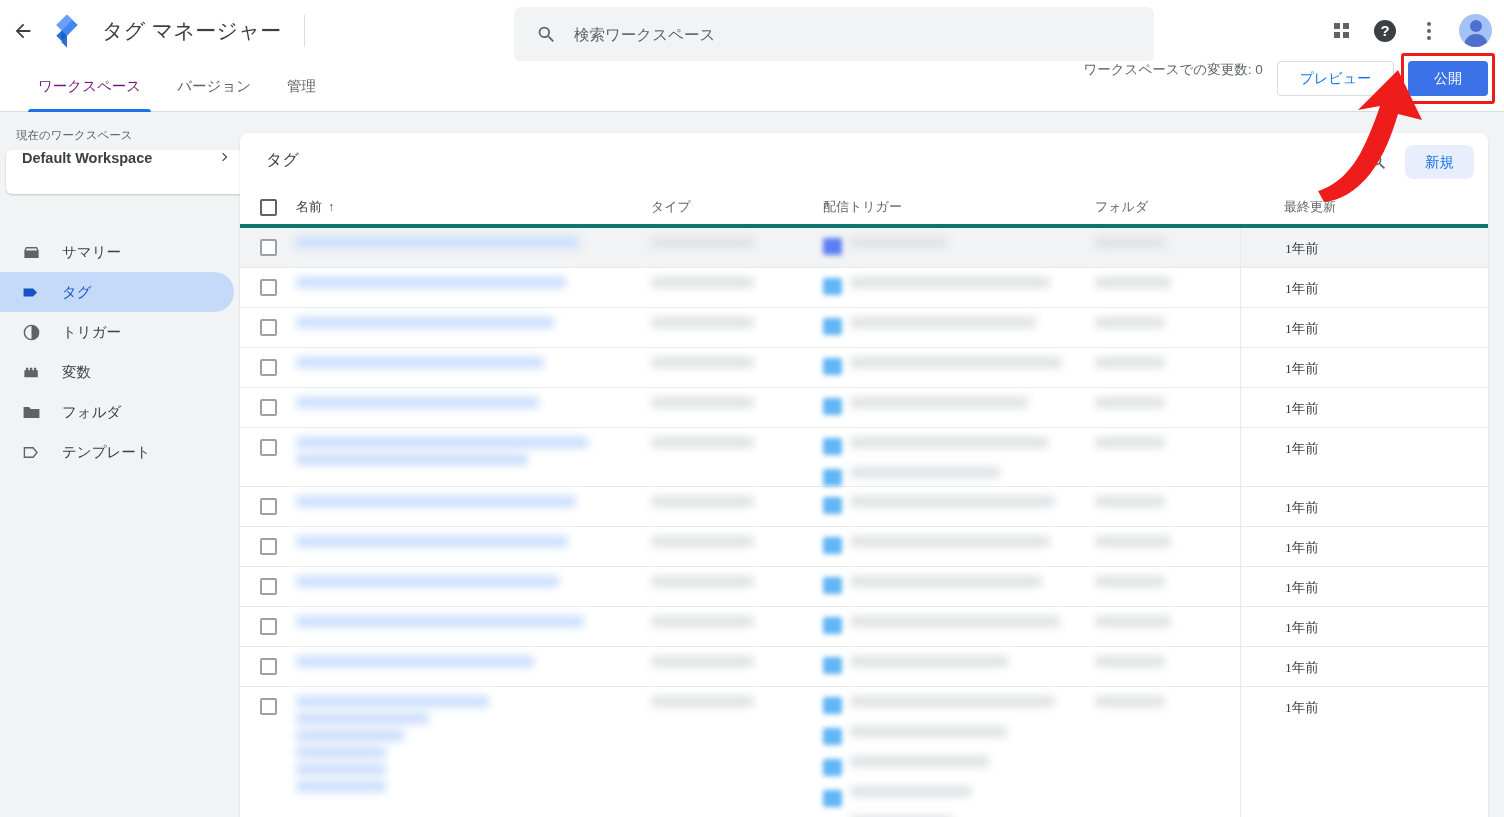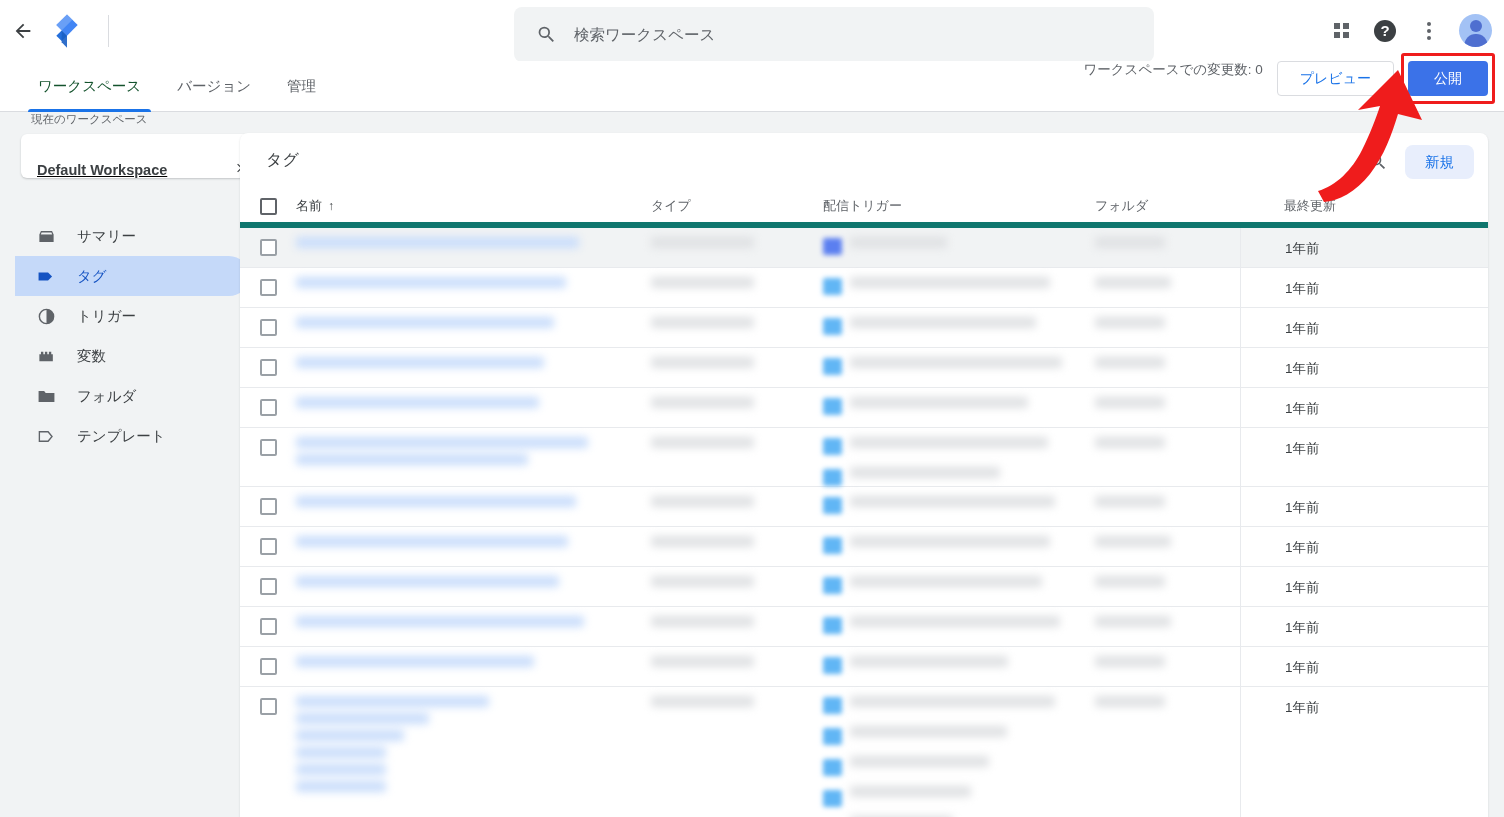--- a/index.html
+++ b/index.html
@@ -78,21 +78,21 @@
   
   .tabbar {
     position: absolute; top: 61px; left: 0; width: 1504px; height: 51px;
     background: #ffffff; border-bottom: 1px solid #dadce0;
   }
   .tabs { display: flex; align-items: flex-end; height: 51px; padding-left: 20px; }
   .tab {
     position: relative; height: 51px; display: flex; align-items: center;
     padding: 0 18px; font-size: 14.5px; color: #5f6368; cursor: pointer; white-space: nowrap;
   }
-  .tab.active { color: #14532d; }
+  .tab.active { color: #701a75; }
   .tab.active::after {
     content: ""; position: absolute; left: 8px; right: 8px; bottom: 0;
     height: 3px; background: #1a73e8; border-radius: 3px 3px 0 0;
   }
   .tabbar-right {
     position: absolute; right: 16px; top: 0; height: 51px;
     display: flex; align-items: flex-start; gap: 14px;
   }
   .change-count { font-size: 13.5px; color: #5f6368; white-space: nowrap; }
   .btn-outline {
@@ -109,27 +109,27 @@
     font-family: "Liberation Sans", "DejaVu Sans", sans-serif;
   }
   .highlight-box {
     position: absolute; left: -7px; top: -8px; right: -7px; bottom: -8px;
     border: 3px solid #ef1c1c; border-radius: 3px; pointer-events: none;
   }
 
   
   .sidebar {
     position: absolute; top: 112px; left: 0; width: 260px; height: 705px;
-    background: #f1f3f4;  margin-left: 15px;
+    background: #f1f3f4; padding-top: 16px;
   }
   .ws-label { font-size: 11.5px; color: #5f6368; padding-left: 16px; margin-bottom: 7px; }
   .ws-card {
     margin: 0 14px 0 6px; height: 44px; background: #ffffff; border-radius: 6px;
-    box-shadow: 0 1px 2px rgba(60,64,67,.25); display: flex; align-items: flex-end;
-    justify-content: space-between; padding: 0 14px 0 16px; cursor: pointer; text-decoration: underline;
+    box-shadow: 0 1px 2px rgba(60,64,67,.25); display: flex; align-items: flex-start;
+    justify-content: space-between; padding: 0 14px 0 16px; cursor: pointer;
   }
   .ws-name { font-size: 14.5px; color: #3c4043; font-weight: 600; }
   .ws-chevron { color: #3c4043; font-size: 15px; }
   .nav { margin-top: 38px; }
   .nav-item {
     display: flex; align-items: center; height: 40px; padding-left: 20px;
     border-radius: 0 20px 20px 0; margin-right: 26px; cursor: pointer; color: #3c4043;
   }
   .nav-item.active { background: #c5d9f9; color: #1553c2; }
   .nav-ico { width: 22px; display: flex; align-items: center; justify-content: center; }
@@ -152,28 +152,28 @@
   }
   .btn-new {
     height: 34px; padding: 0 20px; border: none; border-radius: 8px;
     background: #e8eefc; color: #1a73e8; font-size: 14.5px; cursor: pointer;
     display: flex; align-items: center; font-family: "Liberation Sans", "DejaVu Sans", sans-serif;
   }
 
   .table { width: 100%; }
   .thead {
     display: flex; align-items: center; height: 38px;
-    border-bottom: 6px solid #0f766e; color: #5f6368; font-size: 13px;
+    border-bottom: 4px solid #0f766e; color: #5f6368; font-size: 13px;
   }
   .c-check { width: 56px; display: flex; align-items: center; justify-content: center; flex: none; }
   .c-name { width: 355px; flex: none; }
   .c-type { width: 172px; flex: none; }
   .c-trig { width: 272px; flex: none; }
   .c-fold { width: 145px; flex: none; }
-  .c-upd  { flex: 1; padding-left: 44px; }
+  .c-upd  { flex: 1; padding-left: 44px; font-family: Liberation Serif, serif; }
   .thead .c-upd { padding-left: 44px; }
   .sort-arrow { font-size: 12px; margin-left: 6px; color: #3c4043; }
   .th-name { color: #3c4043; font-weight: 400; }
 
   .chk {
     width: 17px; height: 17px; border: 2px solid #9aa0a6; border-radius: 2px;
     background: #ffffff; cursor: pointer; display: block;
   }
   .thead .chk { border-color: #5f6368; }
 
@@ -217,20 +217,21 @@
         <path d="M20 11H7.8l5.6-5.6L12 4l-8 8 8 8 1.4-1.4L7.8 13H20z" fill="#3c4043"></path>
       </svg>
     </div>
     <div class="brand">
       <svg class="brand-logo" viewBox="0 0 64 64">
         <path d="M32 4 L50 22 L32 40 L14 22 Z" fill="#4285f4"></path>
         <path d="M23 31 L32 40 L23 49 L14 40 Z" fill="#246fdb"></path>
         <path d="M32 4 L41 13 L23 31 L14 22 Z" fill="#8ab4f8" opacity="0.55"></path>
         <path d="M32 40 L32 60 L23 51 L23 31 Z" fill="#1a5fc4" opacity="0.9"></path>
       </svg>
+      <div class="brand-title">タグ マネージャー</div>
       <div class="brand-divider"></div>
     </div>
 
     <div class="search-wrap">
       <span class="search-icon">
         <svg width="21" height="21" viewBox="0 0 24 24" aria-hidden="true">
           <path d="M15.5 14h-.79l-.28-.27A6.47 6.47 0 0 0 16 9.5 6.5 6.5 0 1 0 9.5 16c1.61 0 3.09-.59 4.23-1.57l.27.28v.79l5 4.99L20.49 19zm-6 0A4.5 4.5 0 1 1 14 9.5 4.49 4.49 0 0 1 9.5 14z" fill="#5f6368"></path>
         </svg>
       </span>
       <input class="search-input" type="text" placeholder="検索ワークスペース" style="">

